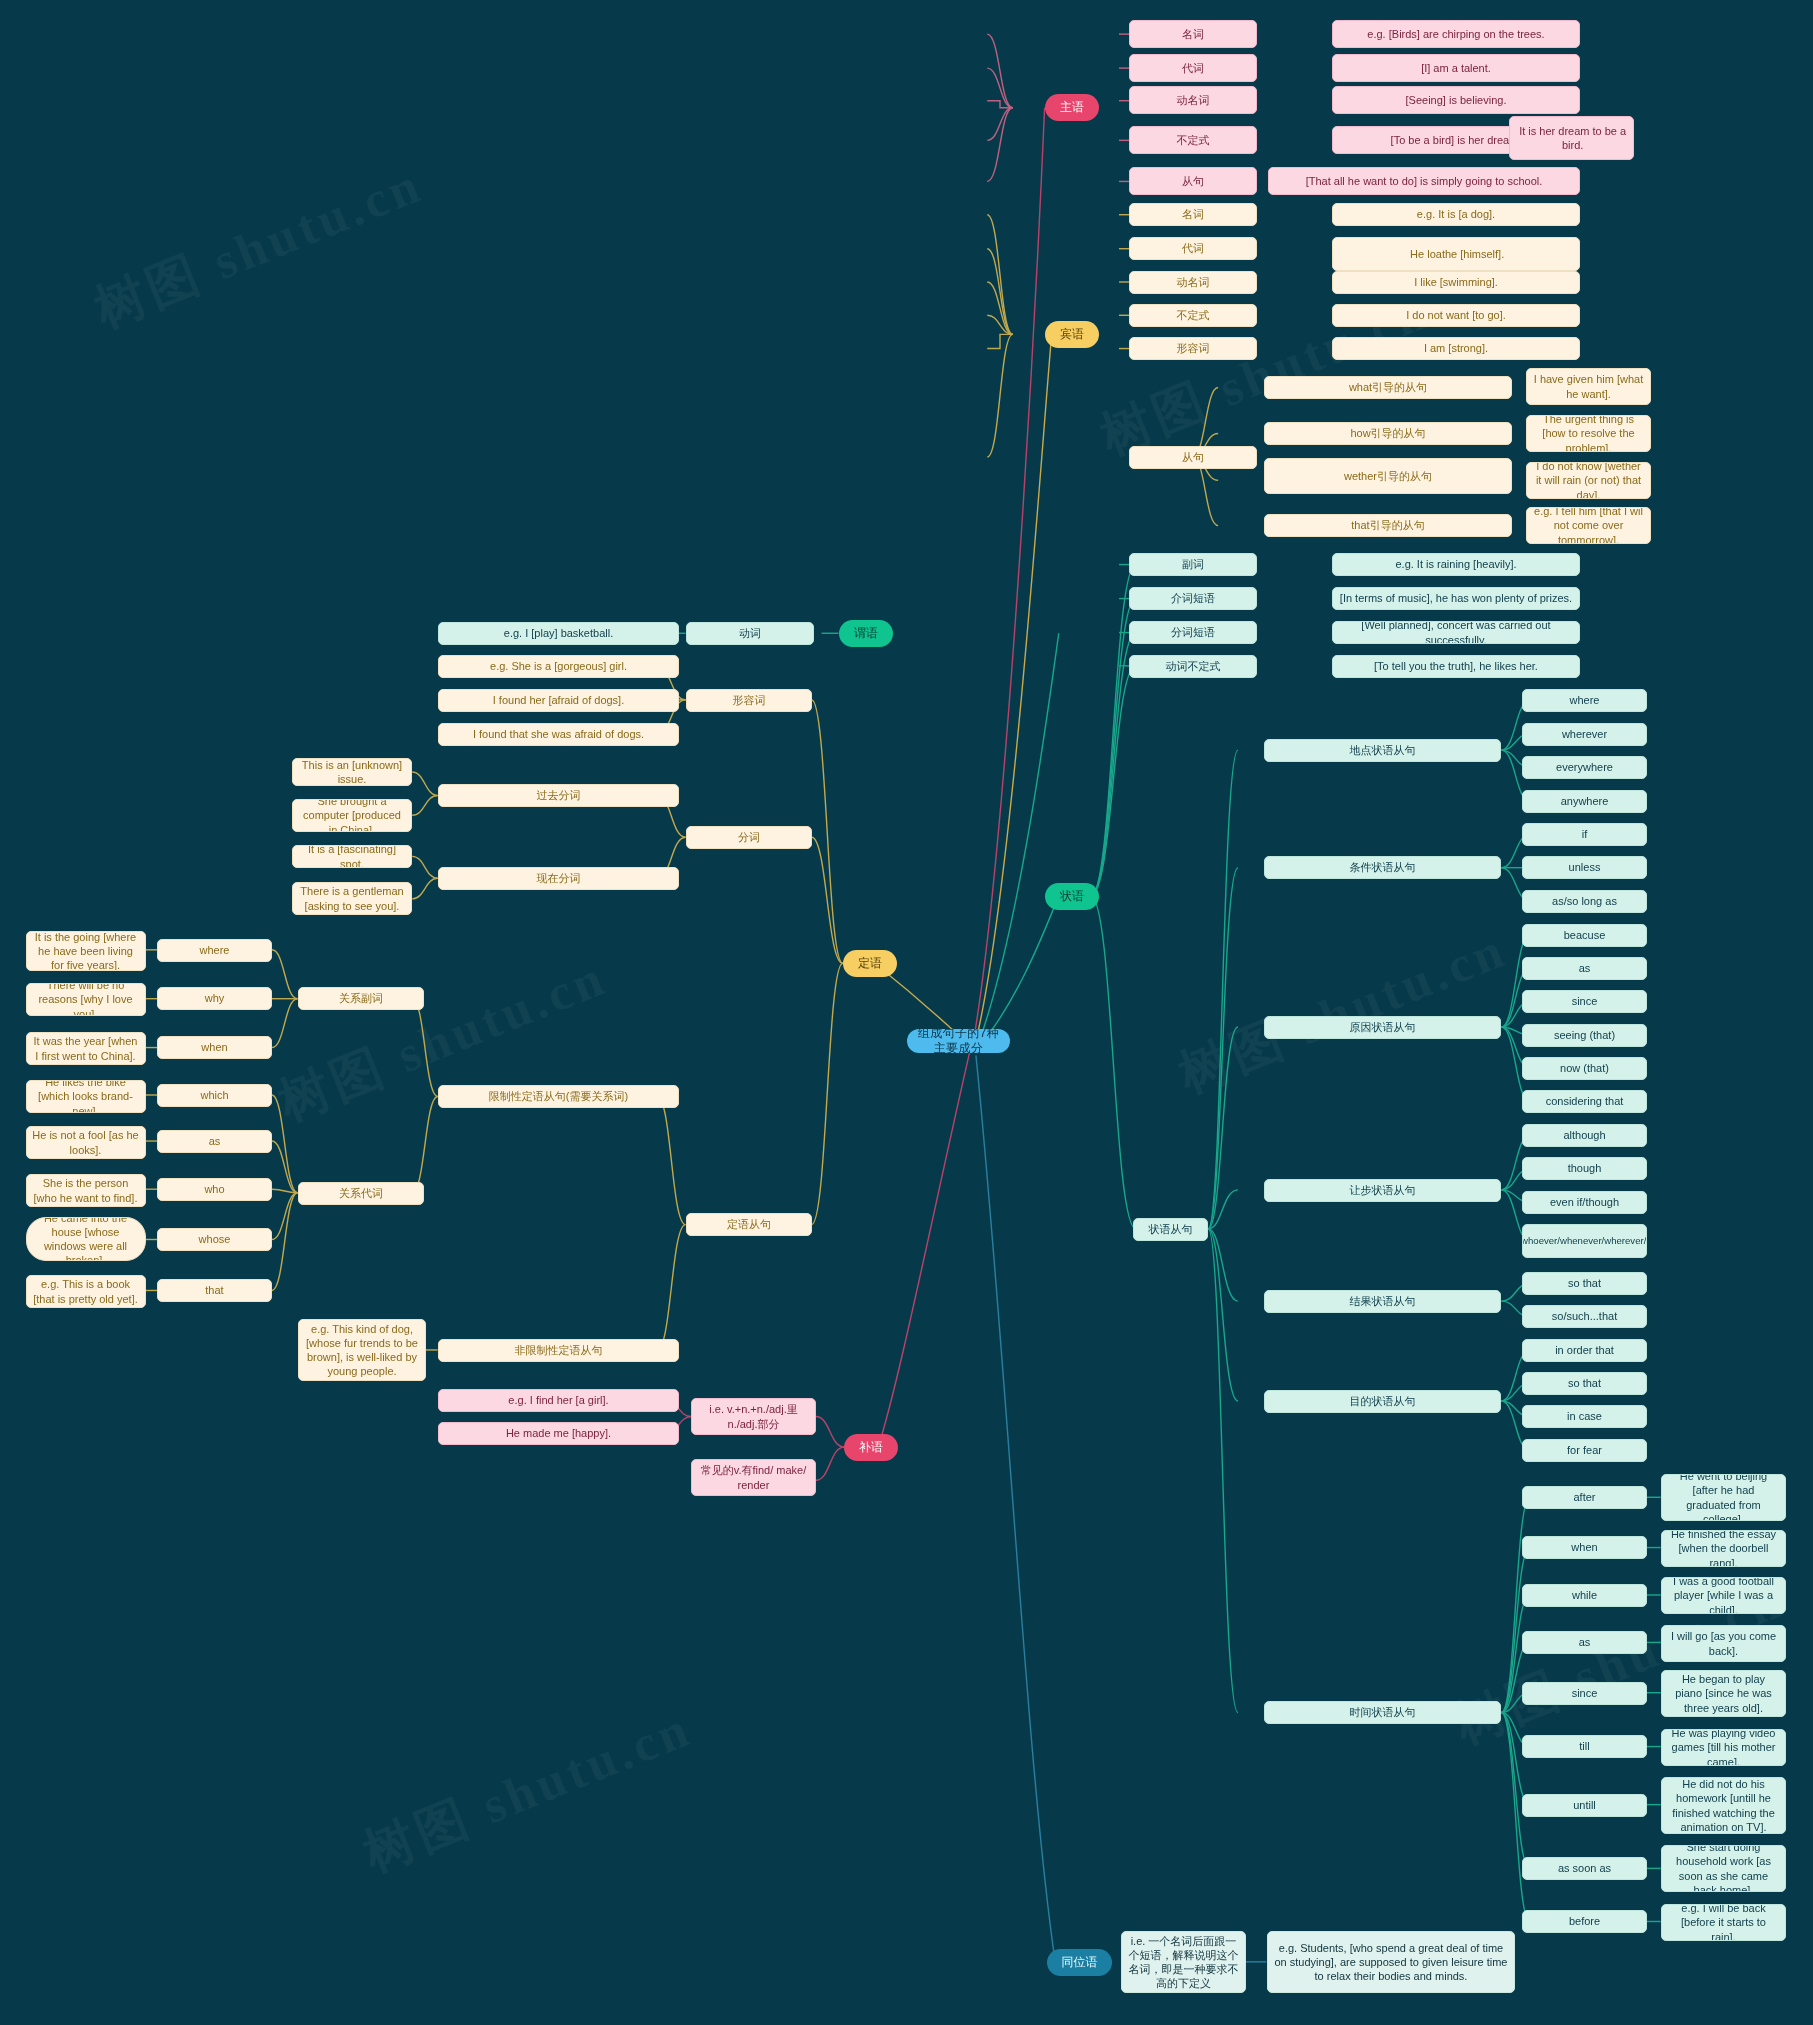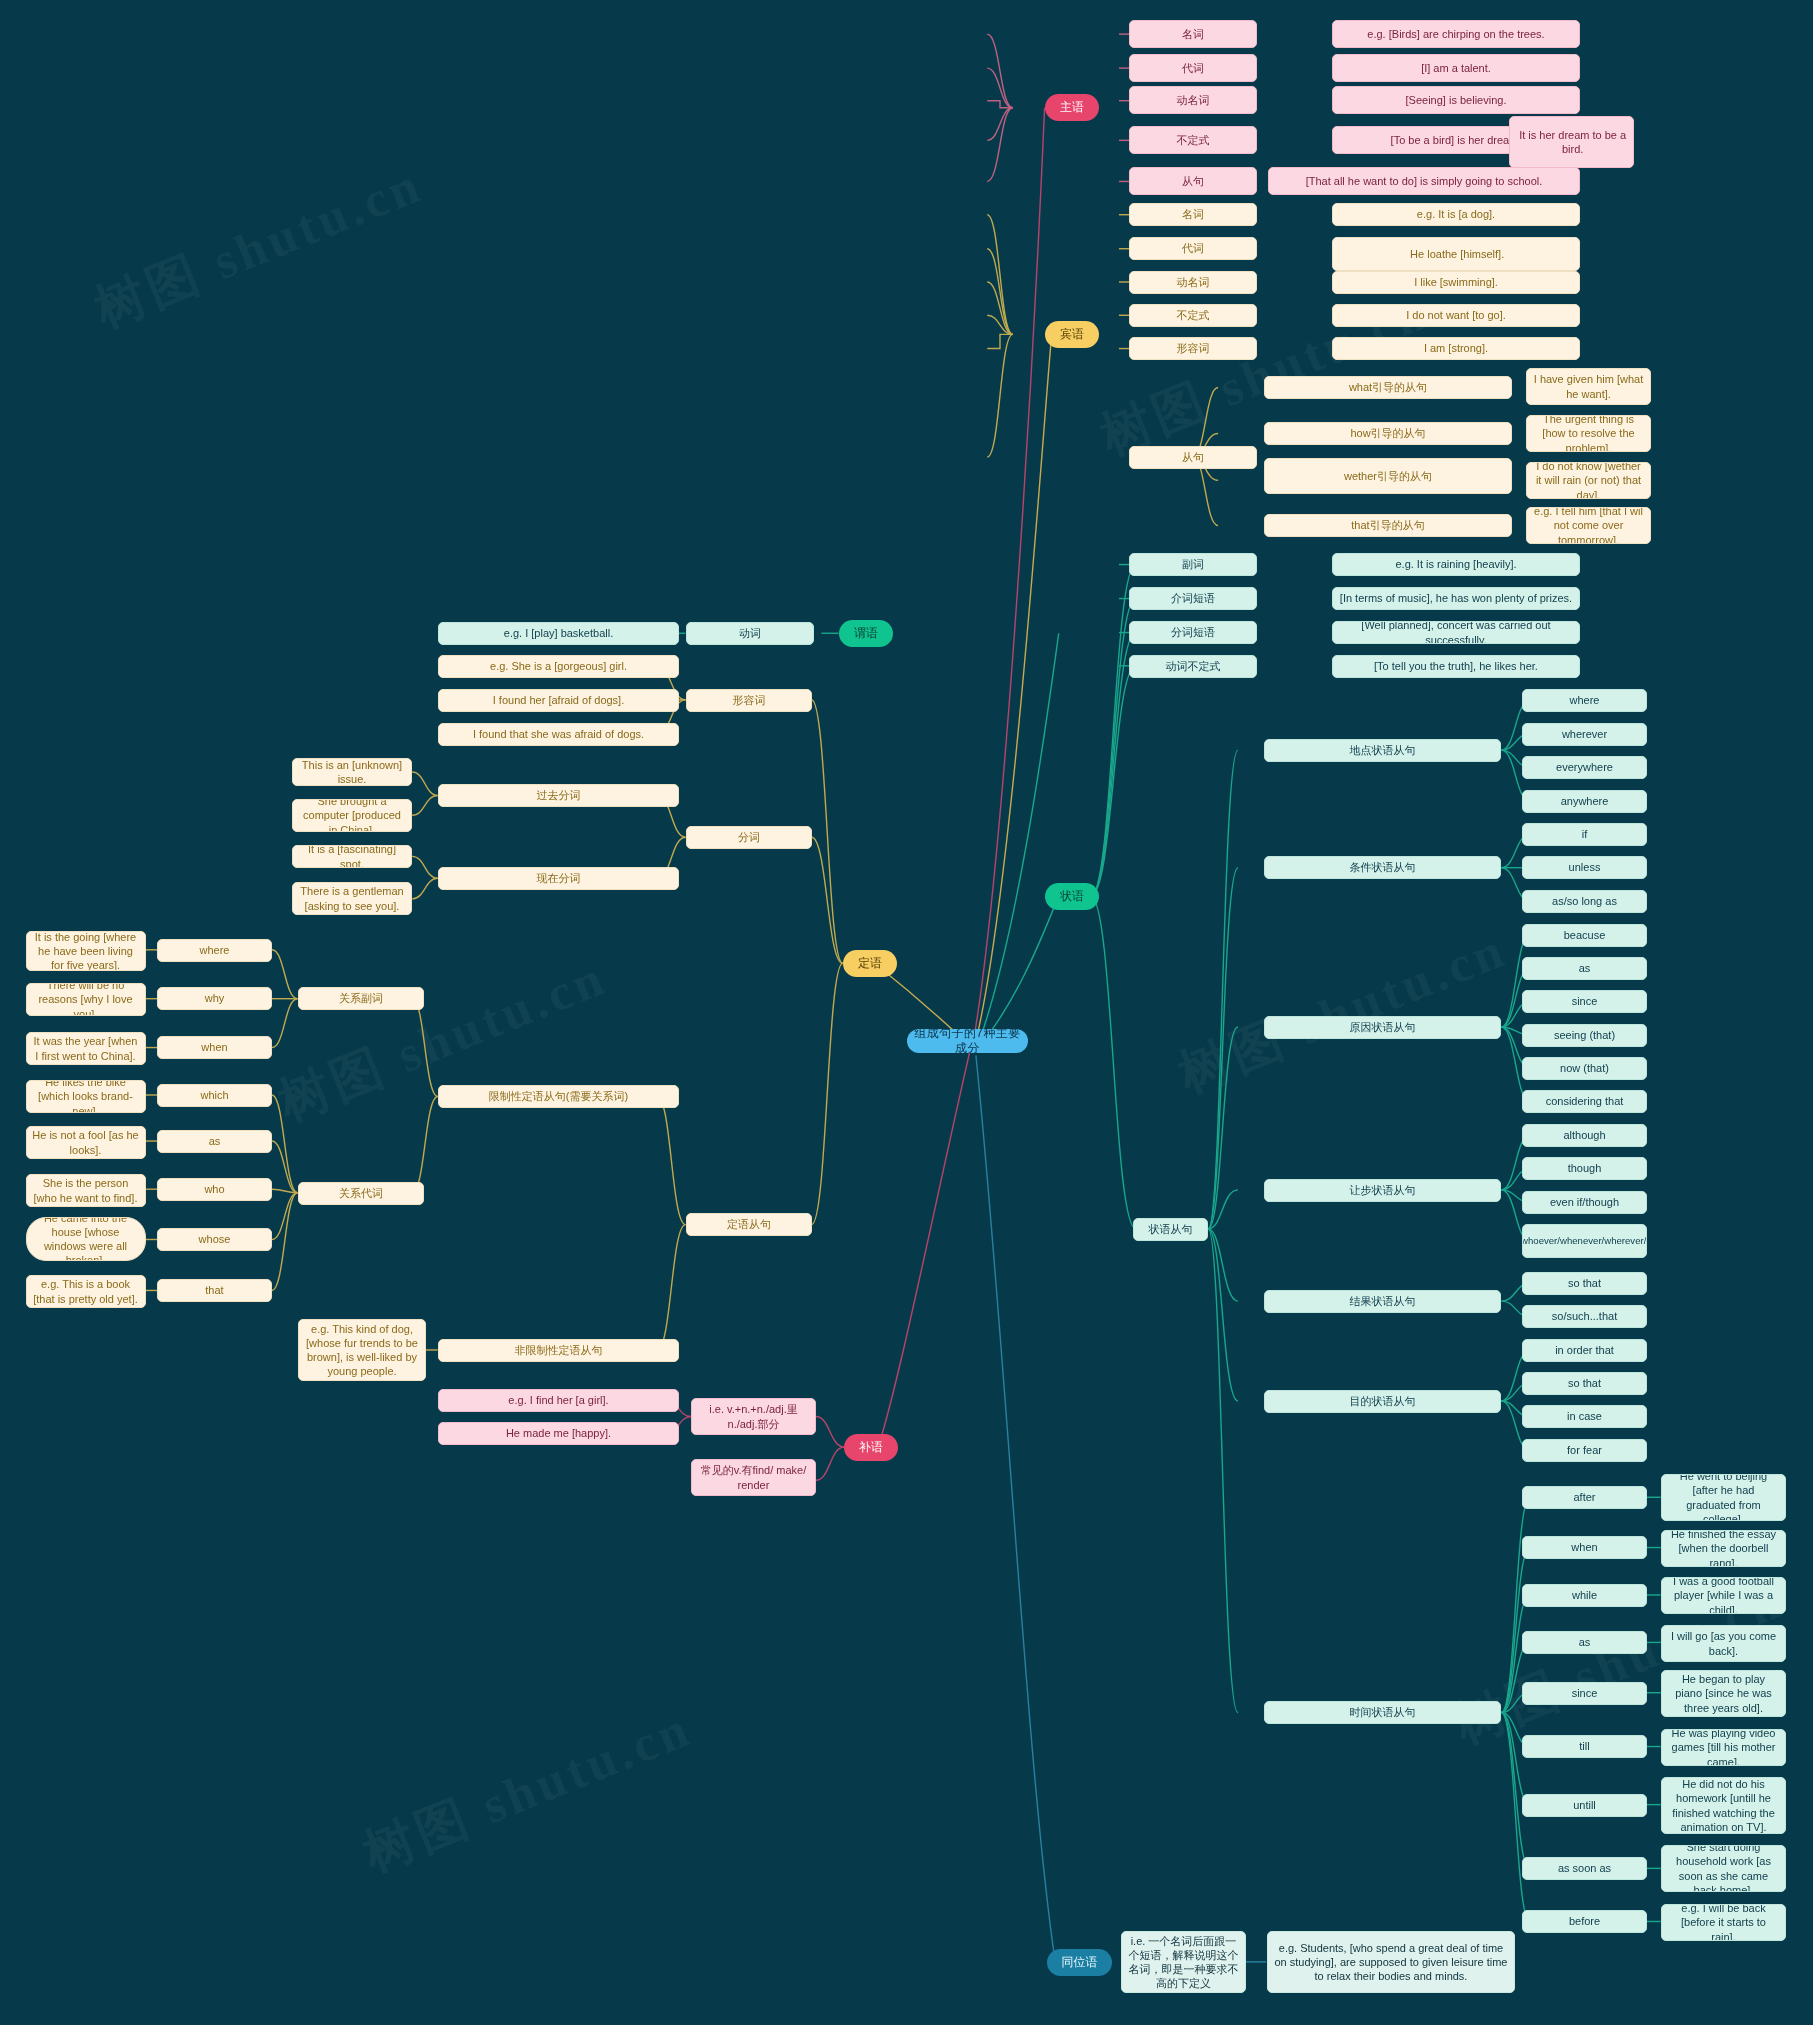--- a/index.html
+++ b/index.html
@@ -208,36 +208,36 @@
       <path d="M1192 2043 C 1172 2043, 1172 2000, 1152 2000" stroke="#b8436a"></path>
       <path d="M1192 2043 C 1172 2043, 1172 2090, 1152 2090" stroke="#b8436a"></path>
       <path d="M976 2000 C 958 2000, 958 1977, 940 1977" stroke="#b8436a"></path>
       <path d="M976 2000 C 958 2000, 958 2024, 940 2024" stroke="#b8436a"></path>
 
       <path d="M1540 2770 L1570 2770" stroke="#2a7f9e"></path>
       <path d="M1758 2770 L1788 2770" stroke="#2a7f9e"></path>
     </g>
   </svg>
 
-  <div class="node n-root" style="left:907px;top:1029px;width:121px;height:24px;">组成句子的7种主要成分</div>
+  <div class="node n-root" style="left:907px;top:1029px;width:103px;height:24px;">组成句子的7种主要成分</div>
 
   <div class="node pill pill-pink" style="left:1045px;top:94px;width:54px;height:27px;">主语</div>
 
   <div class="node bx bx-pink" style="left:1129px;top:20px;width:128px;height:28px;">名词</div>
   <div class="node bx bx-pink" style="left:1332px;top:20px;width:248px;height:28px;">e.g. [Birds] are chirping on the trees.</div>
 
   <div class="node bx bx-pink" style="left:1129px;top:54px;width:128px;height:28px;">代词</div>
   <div class="node bx bx-pink" style="left:1332px;top:54px;width:248px;height:28px;">[I] am a talent.</div>
 
   <div class="node bx bx-pink" style="left:1129px;top:86px;width:128px;height:28px;">动名词</div>
   <div class="node bx bx-pink" style="left:1332px;top:86px;width:248px;height:28px;">[Seeing] is believing.</div>
 
   <div class="node bx bx-pink" style="left:1129px;top:126px;width:128px;height:28px;">不定式</div>
   <div class="node bx bx-pink" style="left:1332px;top:126px;width:248px;height:28px;">[To be a bird] is her dream.</div>
-  <div class="node bx bx-pink" style="left:1509px;top:116px;width:125px;height:52px;padding-left:8px;">It is her dream to be a bird.</div>
+  <div class="node bx bx-pink" style="left:1509px;top:116px;width:125px;height:44px;padding-left:8px;">It is her dream to be a bird.</div>
 
   <div class="node bx bx-pink" style="left:1129px;top:167px;width:128px;height:28px;">从句</div>
   <div class="node bx bx-pink" style="left:1268px;top:167px;width:312px;height:28px;">[That all he want to do] is simply going to school.</div>
 
   <div class="node pill pill-yellow" style="left:1045px;top:321px;width:54px;height:27px;">宾语</div>
 
   <div class="node bx bx-cream" style="left:1129px;top:203px;width:128px;height:23px;">名词</div>
   <div class="node bx bx-cream" style="left:1332px;top:203px;width:248px;height:23px;">e.g. It is [a dog].</div>
 
   <div class="node bx bx-cream" style="left:1129px;top:237px;width:128px;height:23px;">代词</div>

